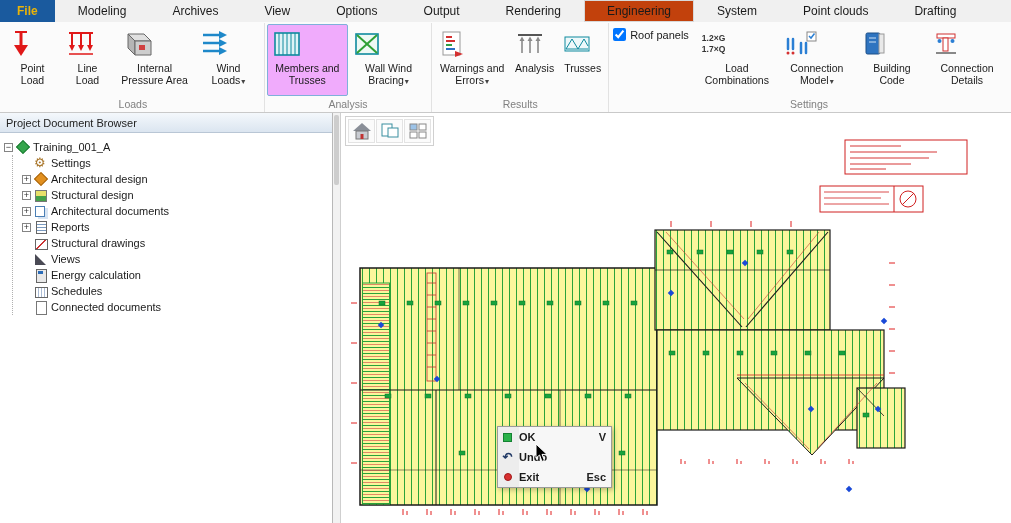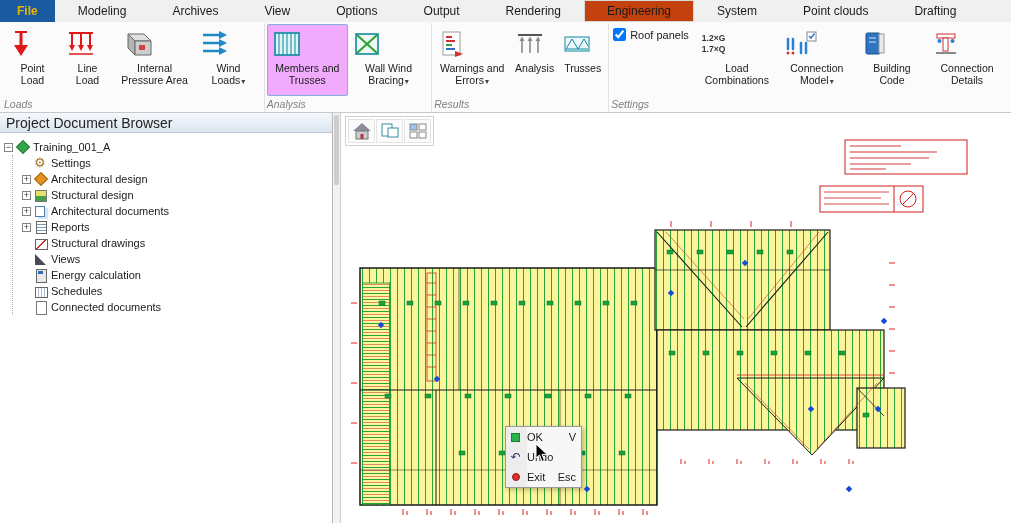--- a/index.html
+++ b/index.html
@@ -16,30 +16,30 @@
   .ribbon { display:flex; height:91px; background:#fbfbfb; border-bottom:1px solid #c9c9c9; padding:1px 2px 0; }
   .rgroup { display:flex; flex-direction:column; padding:0 2px; border-right:1px solid #e2e2e2; }
   .rgroup:last-child { border-right:none; }
   .rgroup-content { flex:1; display:flex; align-items:flex-start; }
   .rbtn { display:flex; flex-direction:column; align-items:flex-start; height:72px; padding:3px 4px 0;
           margin:1px 0; border:1px solid transparent; border-radius:2px; cursor:pointer; }
   .rbtn.selected { background:#f0abfc; border-color:#7fb0da; }
   .ricon { height:32px; display:flex; align-items:center; justify-content:center; margin-bottom:2px; }
   .rlabel { font-size:10.5px; line-height:1.15; text-align:center; color:#1a1a1a; max-width:76px; }
   .caret { font-size:8px; color:#444; margin-left:1px; }
-  .rgroup-label { height:15px; font-size:10.5px; color:#808080; padding-top:1px;font-style:italic; }
+  .rgroup-label { height:15px; font-size:10.5px; color:#808080; text-align:center; padding-top:1px; }
   .cb-row { display:flex; align-items:center; gap:4px; font-size:11px; margin:5px 8px 2px 2px; cursor:pointer; white-space:nowrap; }
   .cb-row input { width:13px; height:13px; margin:0; }
   .lc-icon { flex-direction:column; font-size:8.5px; line-height:1.3; color:#333; font-weight:bold; }
 
   
   .main { display:flex; height:410px; }
   .sidebar { width:333px; display:flex; flex-direction:column; border-right:1px solid #b8b8b8; background:#fff; }
   .sidebar-header { height:20px; background:linear-gradient(#f4f8fc,#dbe5f0); border-bottom:1px solid #b9c6d5;
-                    font-size:14px; display:flex; align-items:center; padding:0 6px; color:#222; }
+                    font-size:11px; display:flex; align-items:center; padding:0 6px; color:#222; }
   .tree { flex:1; font-size:11px; padding:6px 0 0 4px; overflow:hidden; }
   .tree-row { display:flex; align-items:center; height:16px; gap:3px; cursor:default; }
   .toggle { width:9px; height:9px; border:1px solid #848484; background:#fff; font-size:9px; line-height:7px;
             text-align:center; color:#333; flex:none; cursor:pointer; }
   .tspacer { width:9px; flex:none; }
   .tree-children { margin-left:8px; border-left:1px dotted #b0b0b0; padding-left:9px; }
   .tlabel { white-space:nowrap;text-align:right; }
 
   
   .ti { width:14px; height:13px; display:inline-block; position:relative; flex:none; }
@@ -70,23 +70,23 @@
 
   
   .canvas { flex:1; position:relative; background:#fff; overflow:hidden; }
   .plan { position:absolute; left:0; top:0; }
   .canvas-toolbar { position:absolute; left:4px; top:3px; display:flex; gap:1px; background:#fff;
                     border:1px solid #d0d0d0; padding:2px; }
   .ct-btn { width:27px; height:24px; display:flex; align-items:center; justify-content:center;
             border:1px solid #e3e3e3; background:#fbfbfb; cursor:pointer; }
 
   
-  .context-menu { position:absolute; left:164px; top:313px; width:77px;
+  .context-menu { position:absolute; left:156px; top:313px; width:115px;
                   background:linear-gradient(90deg,#ededed 0,#ededed 21px,#f7f7f7 21px);
-                  border:1px solid #9b9b9b; box-shadow:2px 2px 5px rgba(0,0,0,.25); font-size:11px; z-index:5; }
+                  border:1px solid #9b9b9b; box-shadow:2px 2px 5px rgba(0,0,0,.25); font-size:11px; z-index:5;font-weight:bold; }
   .cm-item { display:flex; align-items:center; height:20px; padding:0 5px 0 3px; gap:5px; cursor:pointer; }
   .cm-ico { width:13px; display:flex; justify-content:center; flex:none; }
   .cm-label { flex:1; }
   .cm-short { color:#222; }
   .ico-ok { width:9px; height:9px; background:#2ab24a; border:1px solid #148232; }
   .ico-undo { color:#223a66; font-size:12px; line-height:1; }
   .ico-exit { width:8px; height:8px; border-radius:50%; background:#d83030; border:1px solid #a01818; }
   .cursor { position:absolute; left:194px; top:330px; z-index:6; pointer-events:none; }
 </style>
 </head>

